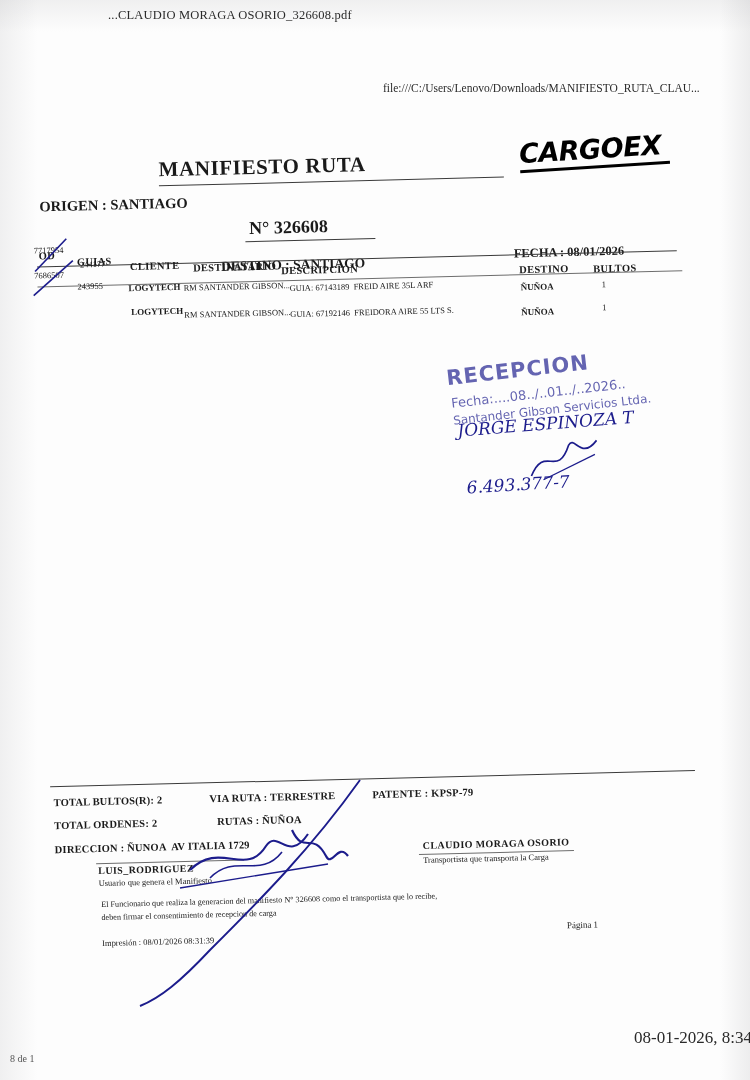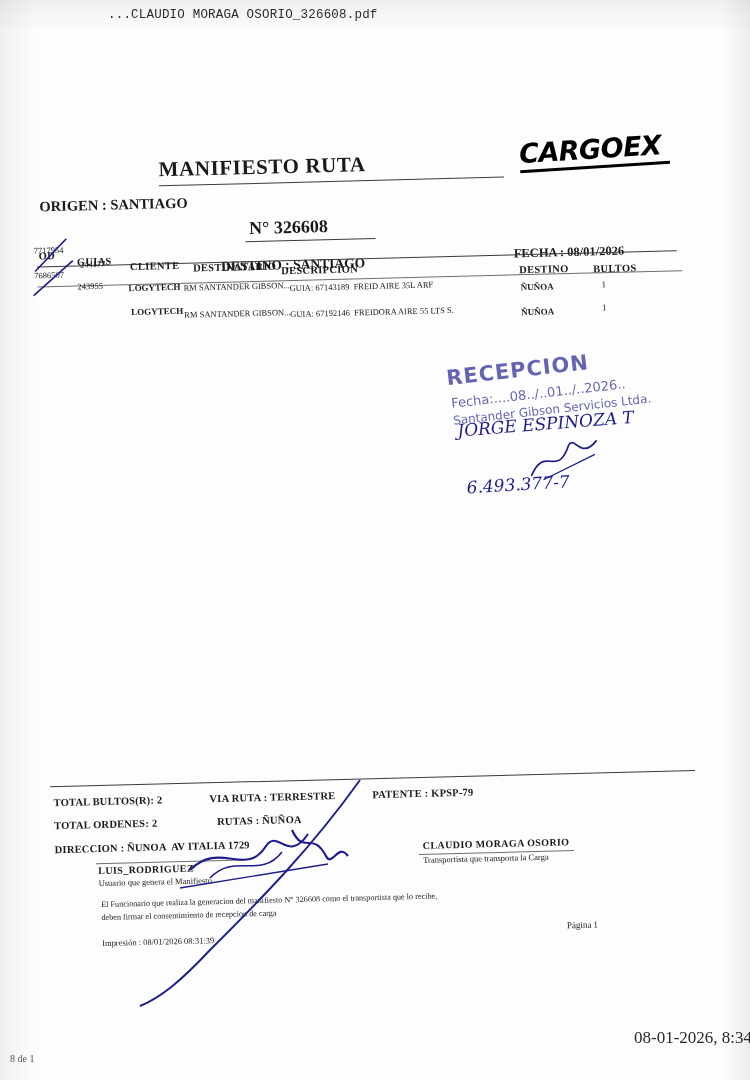--- a/index.html
+++ b/index.html
@@ -45,21 +45,20 @@
   }
 
   .t { position: absolute; white-space: pre; }
 
   
   .hdr-title {
     left: 108px; top: 8px;
     font-size: 12.5px;
     letter-spacing: .2px;
     color: #2a2a2a;
-    font-family: Liberation Mono, monospace;
   }
   .hdr-url {
     left: 383px; top: 82px;
     font-size: 11.5px;
     color: #2a2a2a;
   }
   .ftr-date {
     left: 634px; top: 1028px;
     font-size: 17px;
     color: #2a2a2a;
@@ -176,20 +175,21 @@
     opacity: .78;
   }
   #stamp-block { transform: rotate(-5deg); }
 </style>
 </head>
 <body>
 
 <div id="scan-sheet">
 
   <div class="t hdr-title">...CLAUDIO MORAGA OSORIO_326608.pdf</div>
+  <div class="t hdr-url">file:///C:/Users/Lenovo/Downloads/MANIFIESTO_RUTA_CLAU...</div>
 
   <div id="doc-content">
 
     <div id="logo">
       <div class="logo-text">CARGOEX</div>
       <div class="logo-rule"></div>
     </div>
 
     <div class="t manifiesto">MANIFIESTO RUTA</div>
     <div class="rule" style="left:168px; top:180px; width:345px;"></div>

